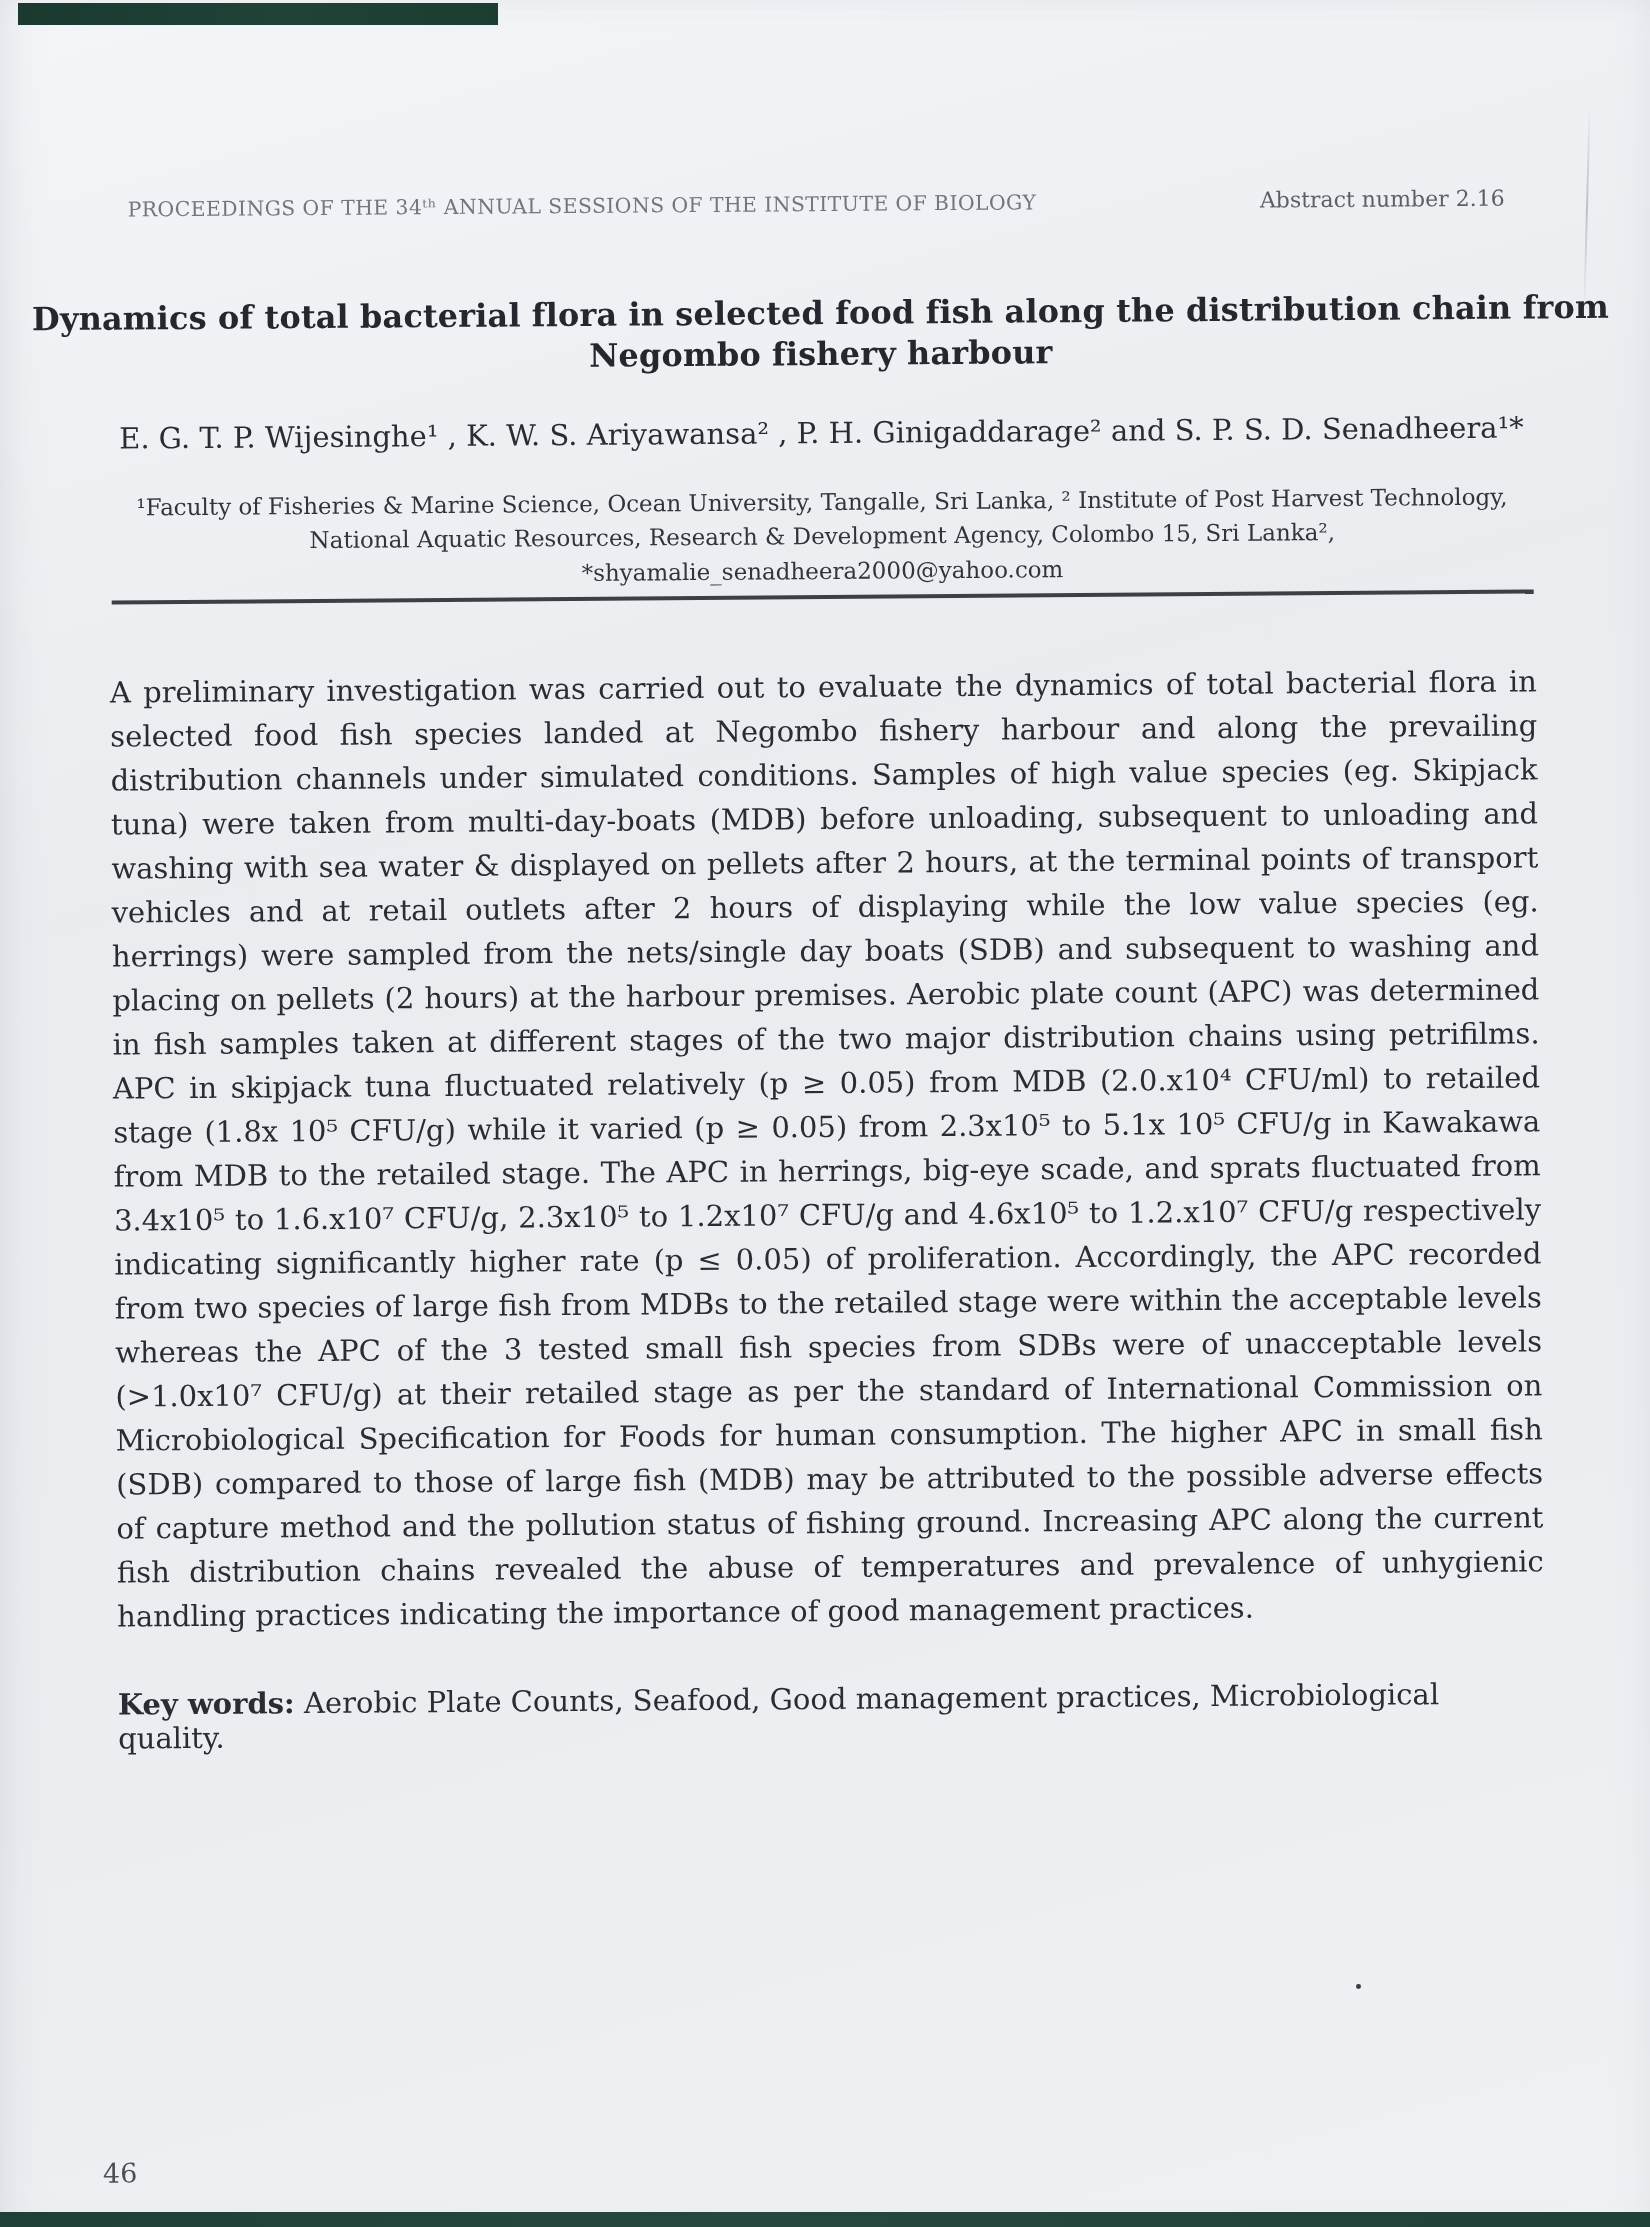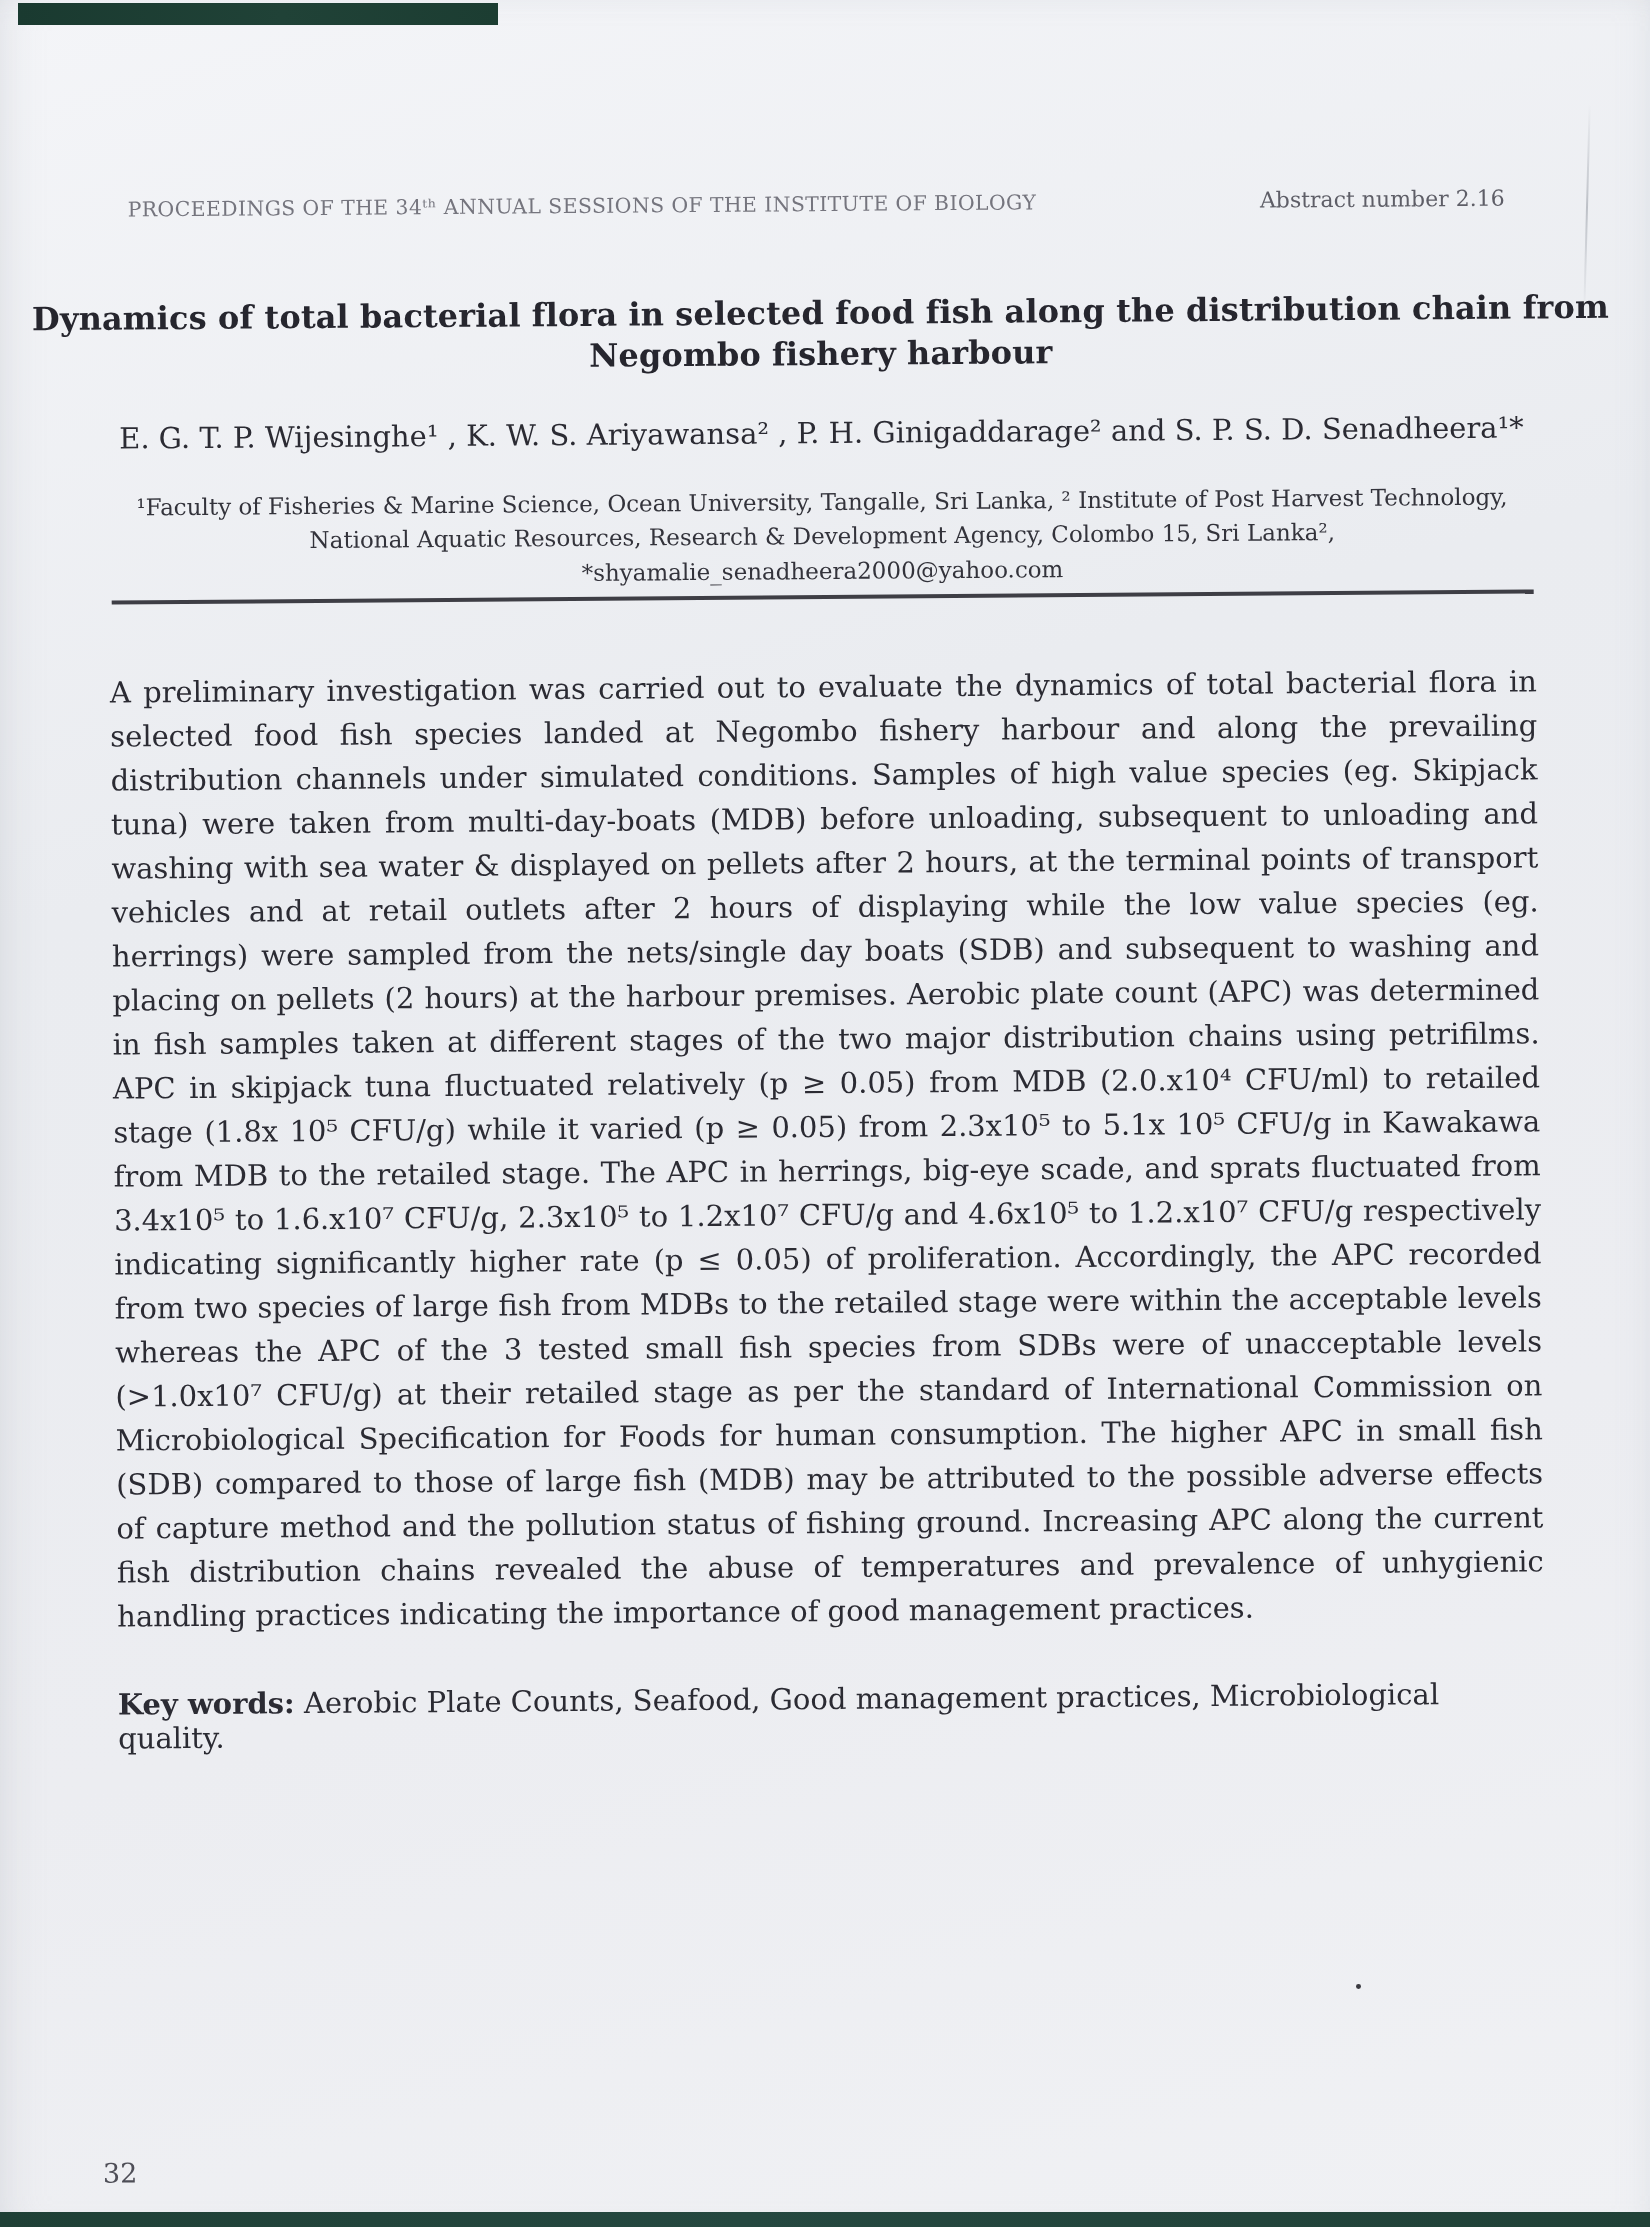--- a/index.html
+++ b/index.html
@@ -157,21 +157,21 @@
     <div class="email">*shyamalie_senadheera2000@yahoo.com</div>
 
     <hr class="rule">
 
     <div class="body-text">A preliminary investigation was carried out to evaluate the dynamics of total bacterial flora in selected food fish species landed at Negombo fishery harbour and along the prevailing distribution channels under simulated conditions. Samples of high value species (eg. Skipjack tuna) were taken from multi-day-boats (MDB) before unloading, subsequent to unloading and washing with sea water &amp; displayed on pellets after 2 hours, at the terminal points of transport vehicles and at retail outlets after 2 hours of displaying while the low value species (eg. herrings) were sampled from the nets/single day boats (SDB) and subsequent to washing and placing on pellets (2 hours) at the harbour premises. Aerobic plate count (APC) was determined in fish samples taken at different stages of the two major distribution chains using petrifilms. APC in skipjack tuna fluctuated relatively (p ≥ 0.05) from MDB (2.0.x10⁴ CFU/ml) to retailed stage (1.8x 10⁵ CFU/g) while it varied (p ≥ 0.05) from 2.3x10⁵ to 5.1x 10⁵ CFU/g in Kawakawa from MDB to the retailed stage. The APC in herrings, big-eye scade, and sprats fluctuated from 3.4x10⁵ to 1.6.x10⁷ CFU/g, 2.3x10⁵ to 1.2x10⁷ CFU/g and 4.6x10⁵ to 1.2.x10⁷ CFU/g respectively indicating significantly higher rate (p ≤ 0.05) of proliferation. Accordingly, the APC recorded from two species of large fish from MDBs to the retailed stage were within the acceptable levels whereas the APC of the 3 tested small fish species from SDBs were of unacceptable levels (&gt;1.0x10⁷ CFU/g) at their retailed stage as per the standard of International Commission on Microbiological Specification for Foods for human consumption. The higher APC in small fish (SDB) compared to those of large fish (MDB) may be attributed to the possible adverse effects of capture method and the pollution status of fishing ground. Increasing APC along the current fish distribution chains revealed the abuse of temperatures and prevalence of unhygienic handling practices indicating the importance of good management practices.</div>
 
     <div class="keywords">
       <span class="keywords-label">Key words:</span><span> Aerobic Plate Counts, Seafood, Good management practices, Microbiological quality.</span>
     </div>
 
-    <div class="page-number">32</div>
+    <div class="page-number">46</div>
   </div>
 
   <div class="band-top"></div>
   <div class="band-bottom"></div>
   <div class="crease"></div>
   <div class="ink-dot"></div>
 
 </div>
 
 

